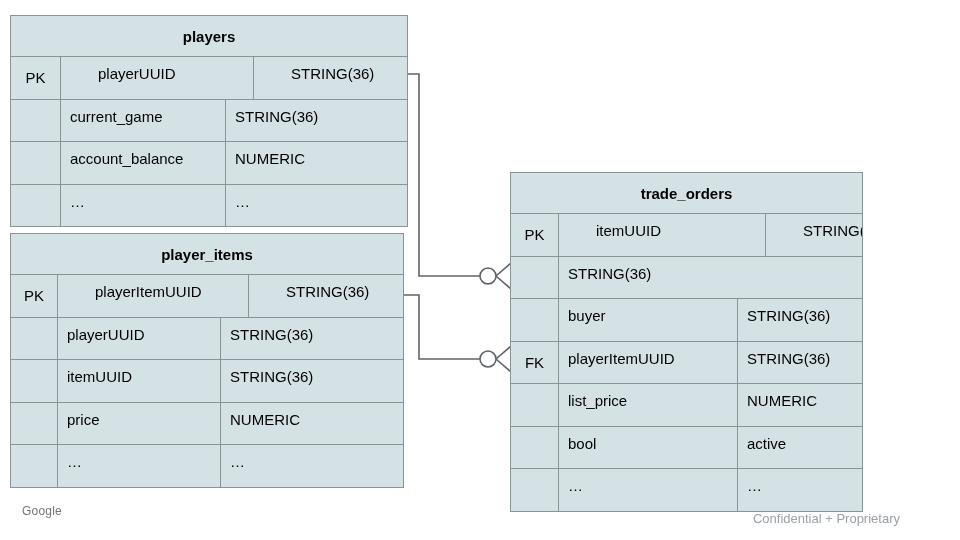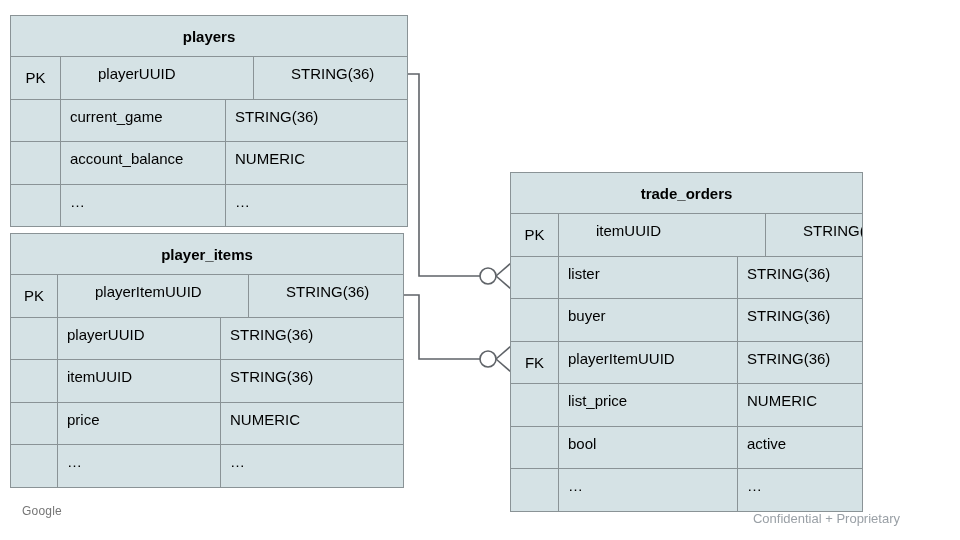--- a/index.html
+++ b/index.html
@@ -138,21 +138,20 @@
   <div class="etable" id="t-trade-orders">
     <div class="t-header">trade_orders</div>
     <div class="t-rows">
         <div class="trow bold">
           <div class="cell key">PK</div>
           <div class="cell">itemUUID</div>
           <div class="cell">STRING(36)</div>
         </div>
         <div class="trow">
           <div class="cell key"></div>
-          <div class="cell">lister</div>
           <div class="cell">STRING(36)</div>
         </div>
         <div class="trow">
           <div class="cell key"></div>
           <div class="cell">buyer</div>
           <div class="cell">STRING(36)</div>
         </div>
         <div class="trow">
           <div class="cell key">FK</div>
           <div class="cell">playerItemUUID</div>

